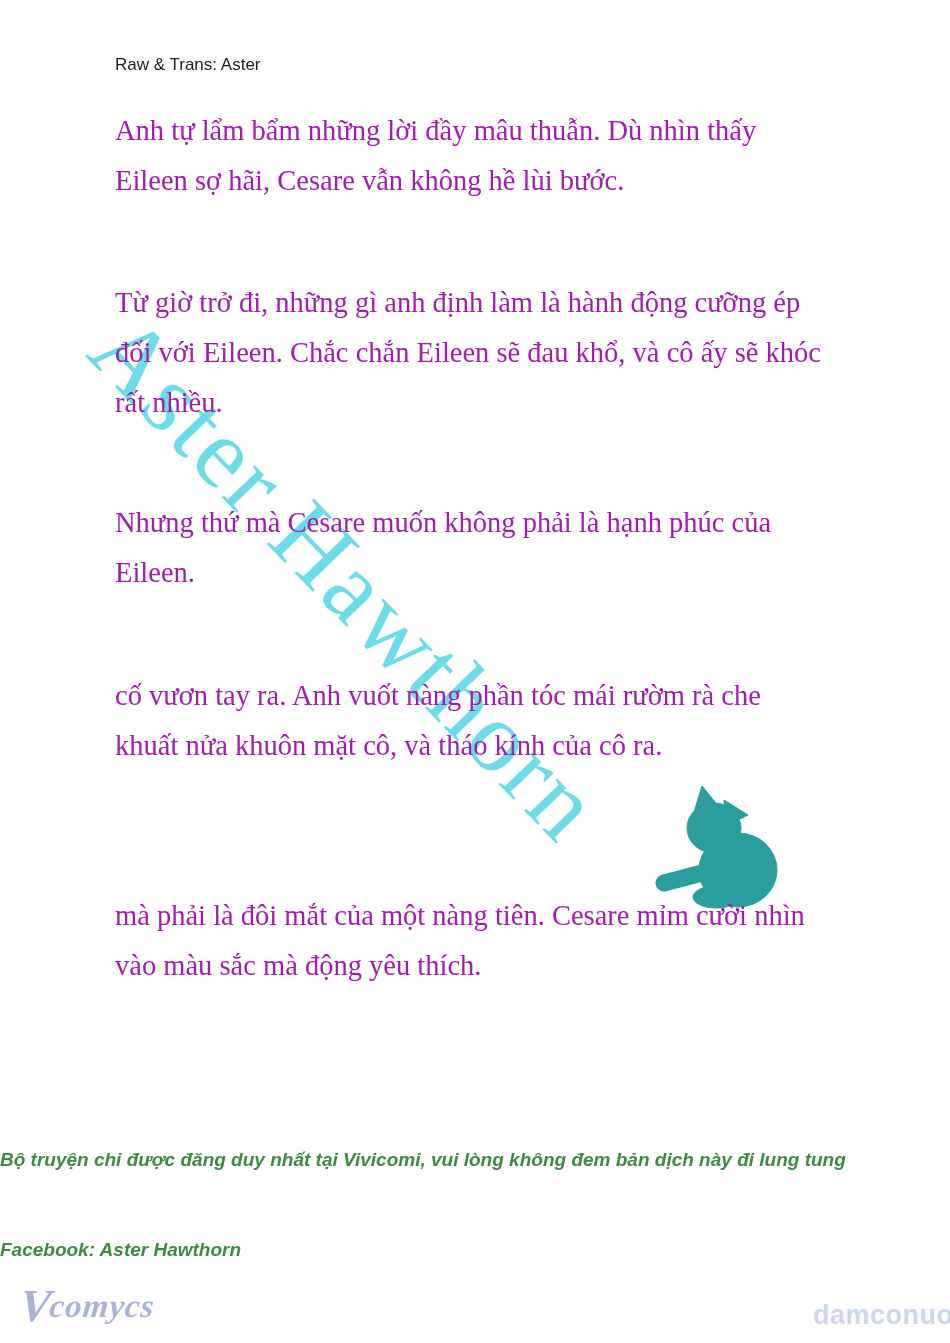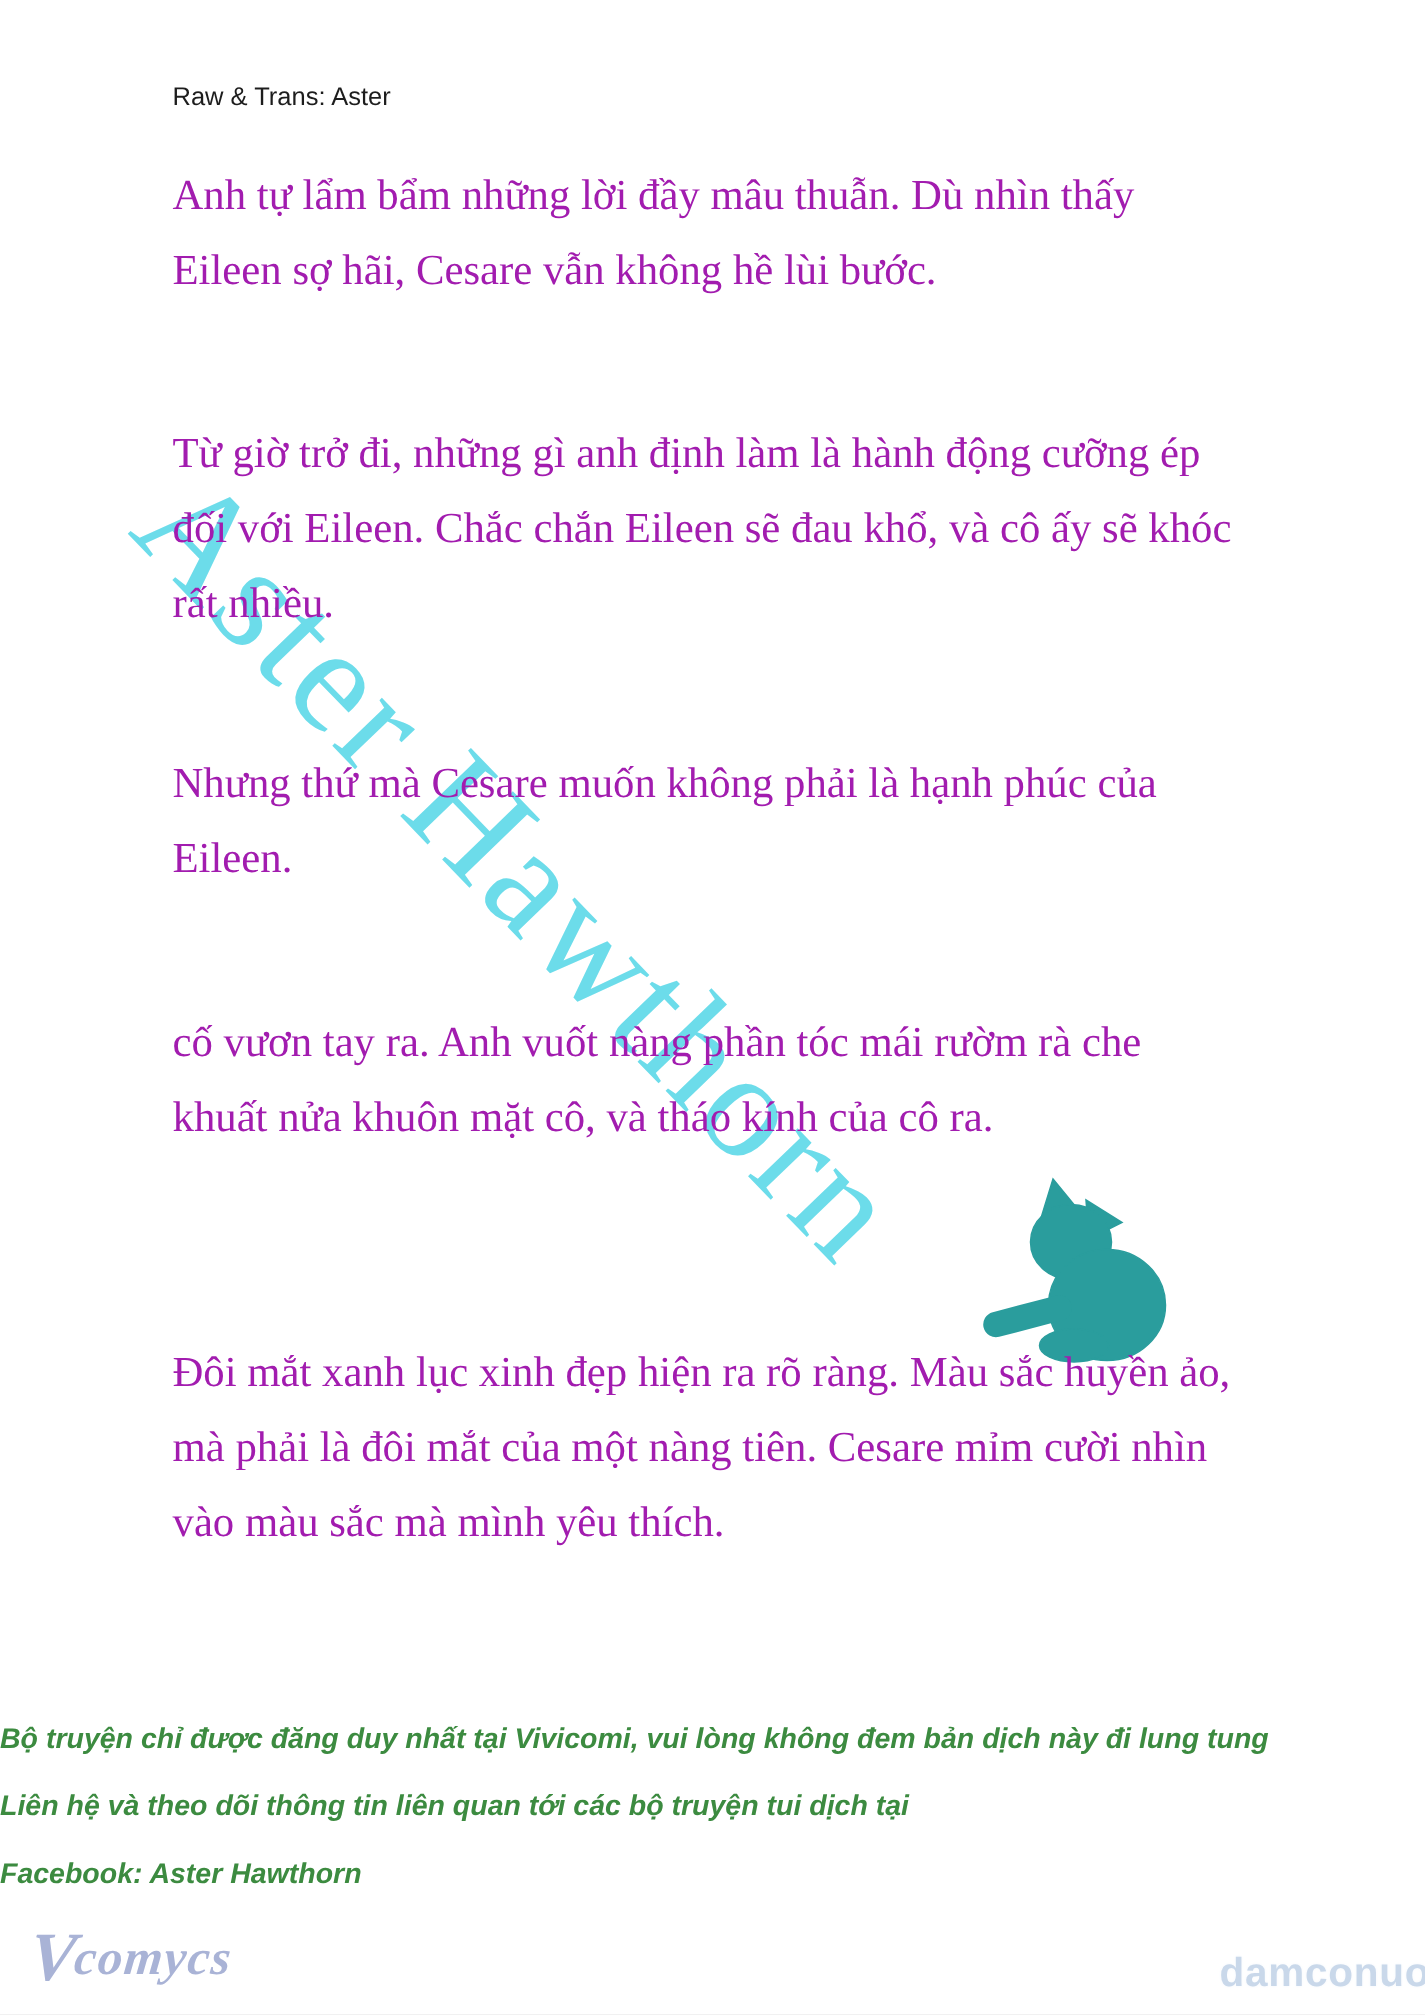--- a/index.html
+++ b/index.html
@@ -78,35 +78,33 @@
     <div class="line">Nhưng thứ mà Cesare muốn không phải là hạnh phúc của</div>
     <div class="line">Eileen.</div>
   </div>
 
   <div class="para p4">
     <div class="line">cố vươn tay ra. Anh vuốt nàng phần tóc mái rườm rà che</div>
     <div class="line">khuất nửa khuôn mặt cô, và tháo kính của cô ra.</div>
   </div>
 
   <div class="para p5">
-    <div class="line">Đôi mắt xanh lục xinh đẹp hiện ra rõ ràng. Màu sắc huyền ảo,</div>
     <div class="line">mà phải là đôi mắt của một nàng tiên. Cesare mỉm cười nhìn</div>
-    <div class="line">vào màu sắc mà mình yêu thích.</div>
+    <div class="line">vào màu sắc mà động yêu thích.</div>
   </div>
 
   <svg class="cat" viewBox="0 0 130 126" xmlns="http://www.w3.org/2000/svg">
     <polygon points="54,2 72,24 46,28"></polygon>
     <polygon points="76,16 100,31 78,42"></polygon>
     <ellipse cx="66" cy="44" rx="27" ry="25"></ellipse>
     <ellipse cx="90" cy="86" rx="39" ry="37"></ellipse>
     <line x1="58" y1="88" x2="16" y2="99" stroke-width="17" stroke-linecap="round"></line>
     <ellipse cx="68" cy="113" rx="23" ry="11"></ellipse>
   </svg>
 
   <div class="footer-line f1">Bộ truyện chỉ được đăng duy nhất tại Vivicomi, vui lòng không đem bản dịch này đi lung tung</div>
-  <div class="footer-line f2">Liên hệ và theo dõi thông tin liên quan tới các bộ truyện tui dịch tại</div>
   <div class="footer-line f3">Facebook: Aster Hawthorn</div>
 
   <div class="vcomycs"><span class="v">V</span><span>comycs</span></div>
 
   <div class="damconuong">damconuong</div>
 
 </div>
 
 </body></html>

